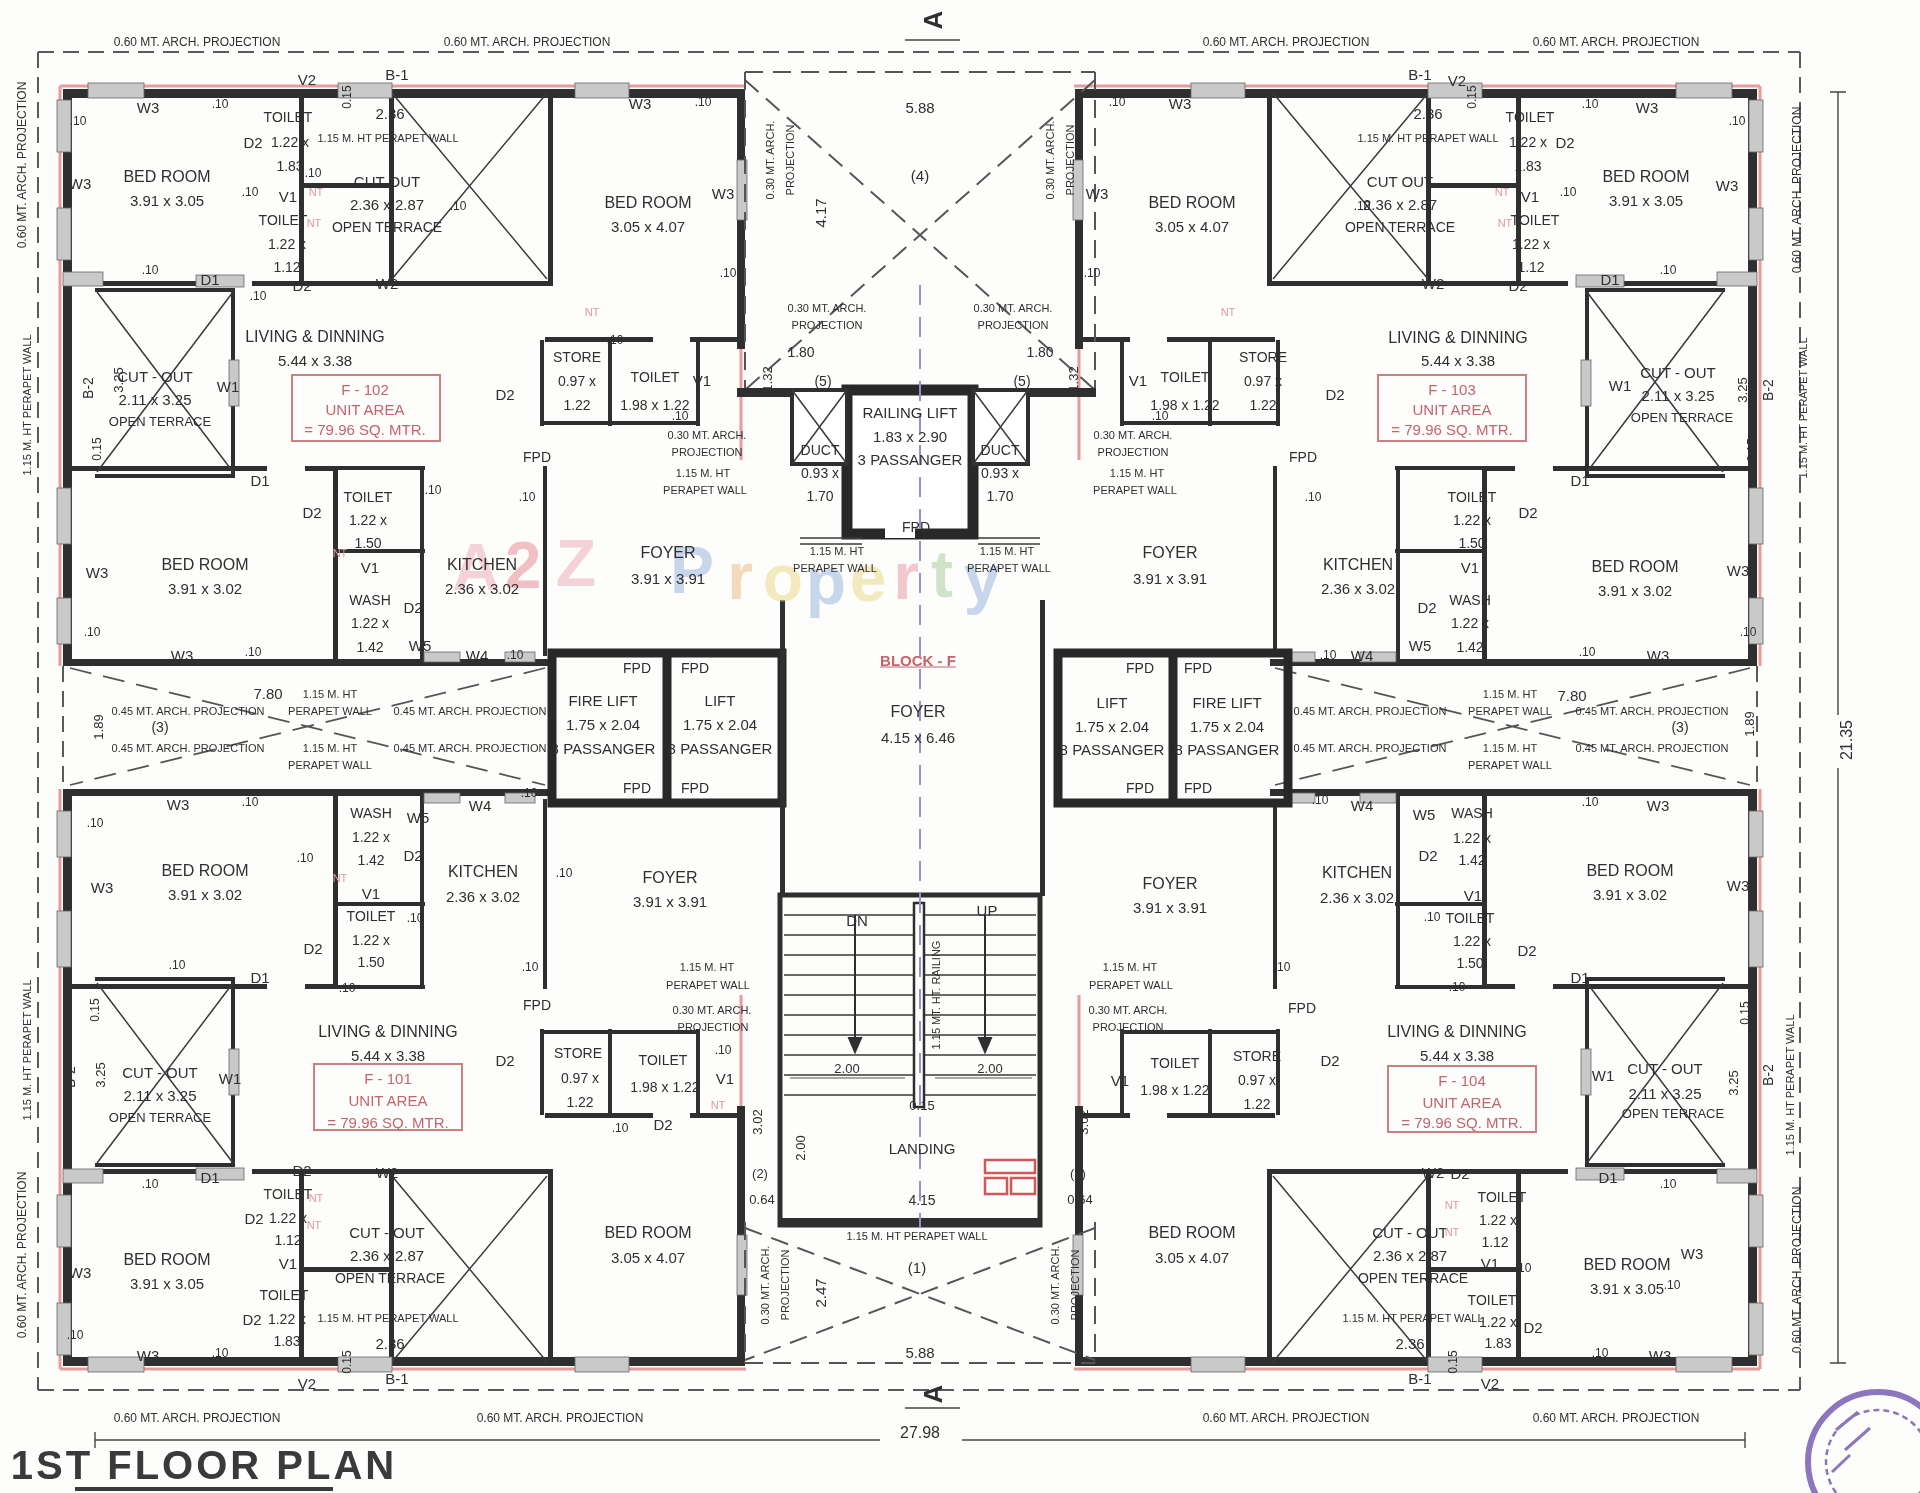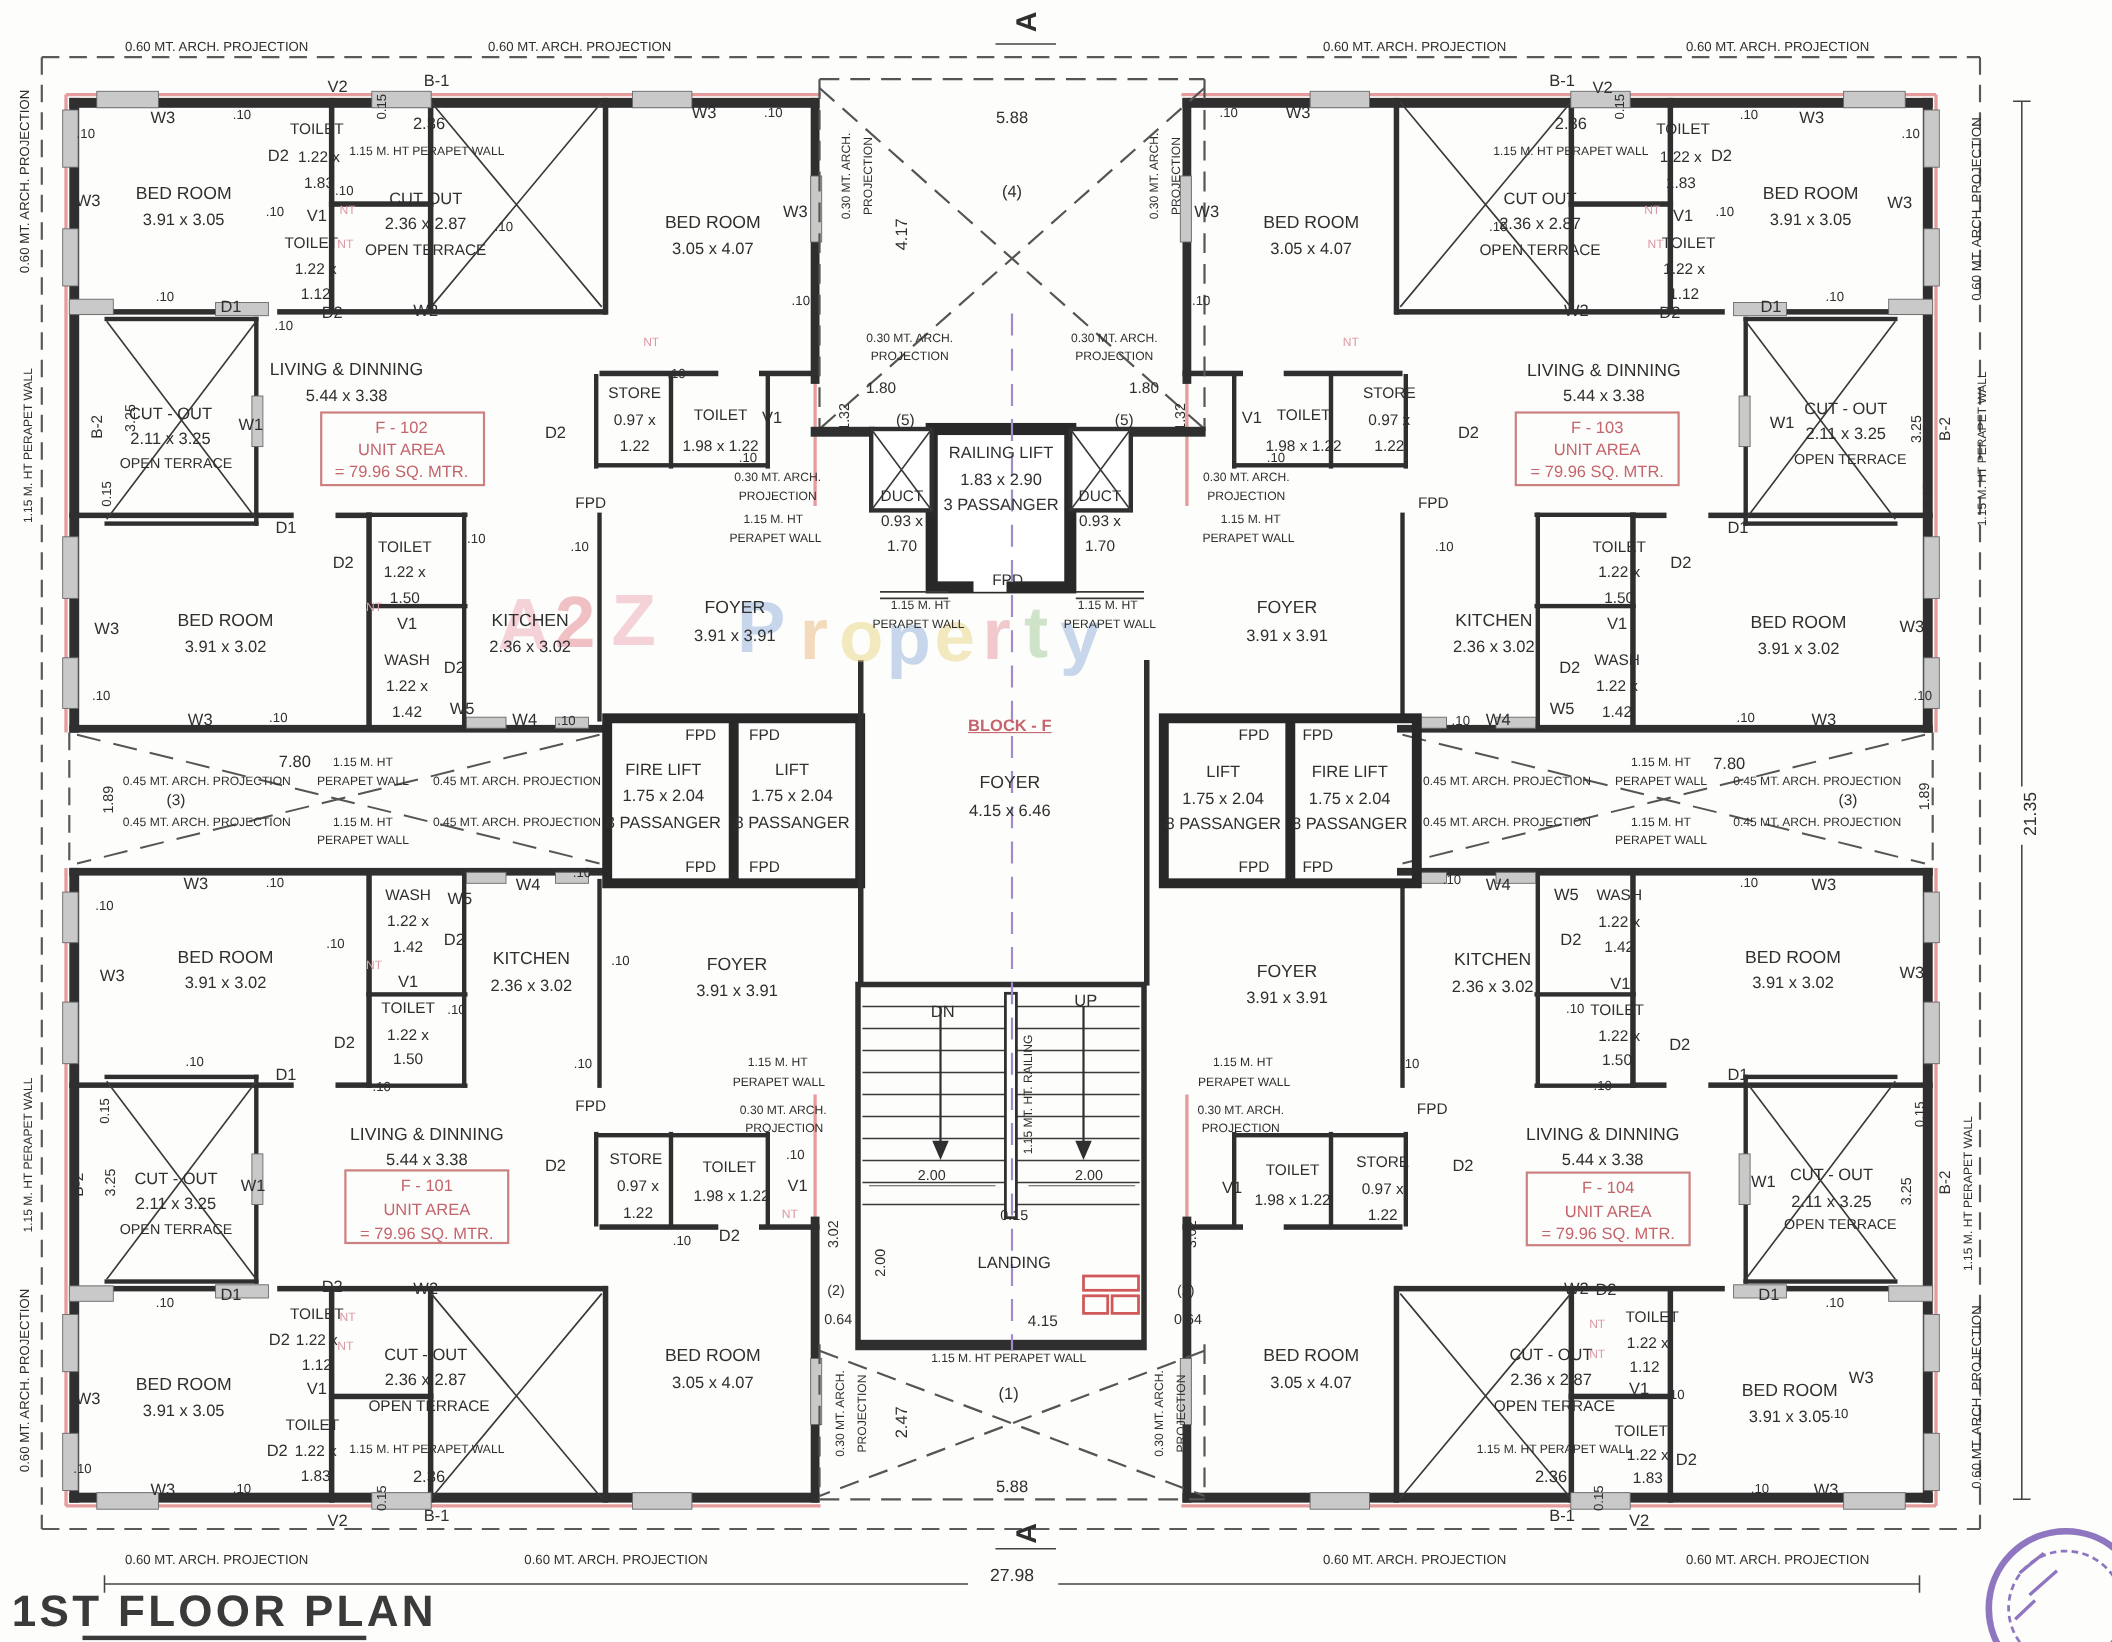--- a/index.html
+++ b/index.html
@@ -370,21 +370,21 @@
       <span class="ann" style="left: 918px; top: 712px; font-size: 16px; transform: translate(-50%, -50%);">FOYER</span>
       <span class="ann" style="left: 918px; top: 737px; font-size: 15px; transform: translate(-50%, -50%);">4.15 x 6.46</span>
       <span class="ann" style="left: 857px; top: 920px; font-size: 15px; transform: translate(-50%, -50%);">DN</span>
       <span class="ann" style="left: 987px; top: 910px; font-size: 15px; transform: translate(-50%, -50%);">UP</span>
       <span class="ann" style="left: 936px; top: 995px; font-size: 11px; transform: translate(-50%, -50%) rotate(-90deg);">1.15 MT. HT. RAILING</span>
       <span class="ann" style="left: 847px; top: 1068px; font-size: 13px; transform: translate(-50%, -50%);">2.00</span>
       <span class="ann" style="left: 990px; top: 1068px; font-size: 13px; transform: translate(-50%, -50%);">2.00</span>
       <span class="ann" style="left: 922px; top: 1105px; font-size: 13px; transform: translate(-50%, -50%);">0.15</span>
       <span class="ann" style="left: 922px; top: 1148px; font-size: 15px; transform: translate(-50%, -50%);">LANDING</span>
       <span class="ann" style="left: 800px; top: 1148px; font-size: 13px; transform: translate(-50%, -50%) rotate(-90deg);">2.00</span>
-      <span class="ann" style="left: 948px; top: 1200px; font-size: 14px; transform: translate(-50%, -50%);">4.15</span>
+      <span class="ann" style="left: 922px; top: 1200px; font-size: 14px; transform: translate(-50%, -50%);">4.15</span>
       <span class="ann" style="left: 917px; top: 1236px; font-size: 11px; transform: translate(-50%, -50%);">1.15 M. HT PERAPET WALL</span>
       <span class="ann" style="left: 917px; top: 1267px; font-size: 15px; transform: translate(-50%, -50%);">(1)</span>
       <span class="ann" style="left: 820px; top: 1293px; font-size: 15px; transform: translate(-50%, -50%) rotate(-90deg);">2.47</span>
       <span class="ann" style="left: 920px; top: 1352px; font-size: 15px; transform: translate(-50%, -50%);">5.88</span>
       <span class="ann" style="left: 760px; top: 1173px; font-size: 13px; transform: translate(-50%, -50%);">(2)</span>
       <span class="ann" style="left: 762px; top: 1199px; font-size: 13px; transform: translate(-50%, -50%);">0.64</span>
       <span class="ann" style="left: 1078px; top: 1173px; font-size: 13px; transform: translate(-50%, -50%);">(2)</span>
       <span class="ann" style="left: 1080px; top: 1199px; font-size: 13px; transform: translate(-50%, -50%);">0.64</span>
       <span class="ann" style="left: 757px; top: 1122px; font-size: 13px; transform: translate(-50%, -50%) rotate(-90deg);">3.02</span>
       <span class="ann" style="left: 1083px; top: 1122px; font-size: 13px; transform: translate(-50%, -50%) rotate(-90deg);">3.02</span>

